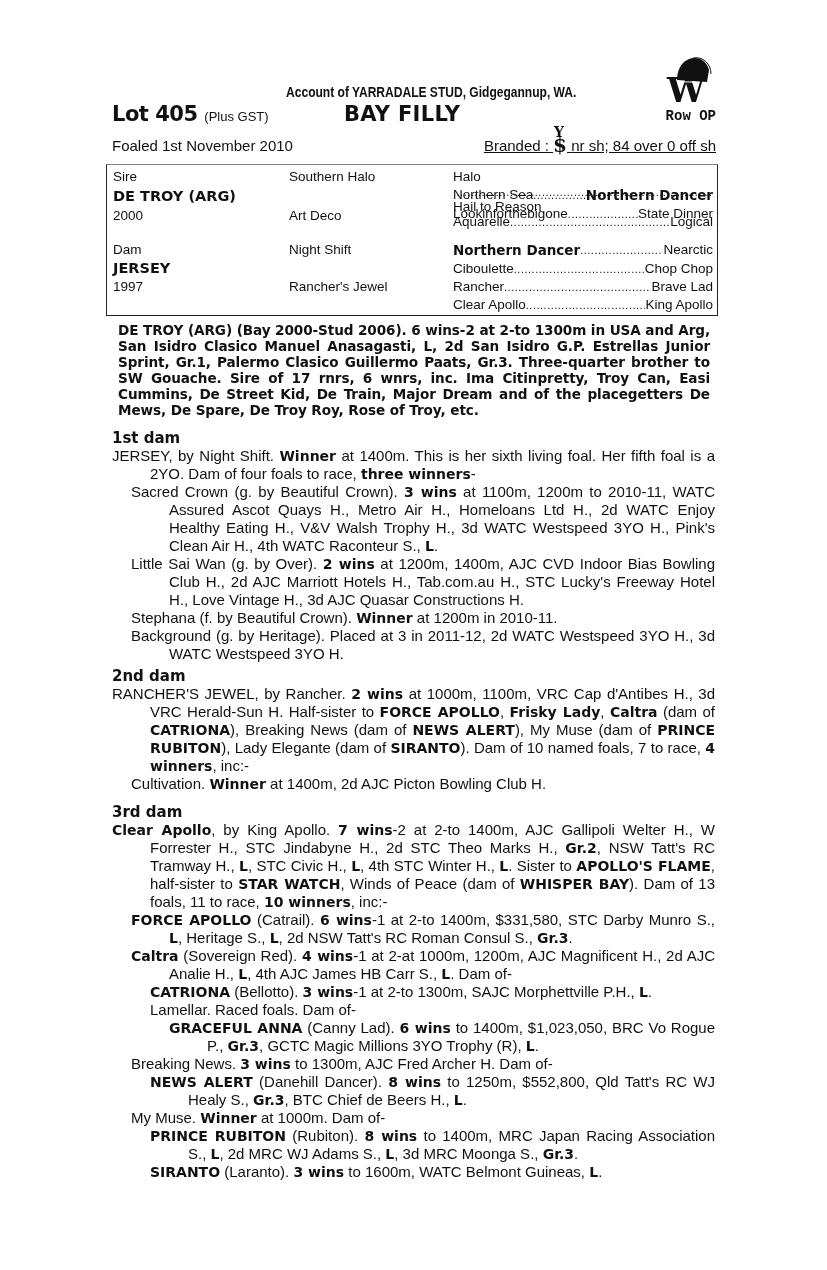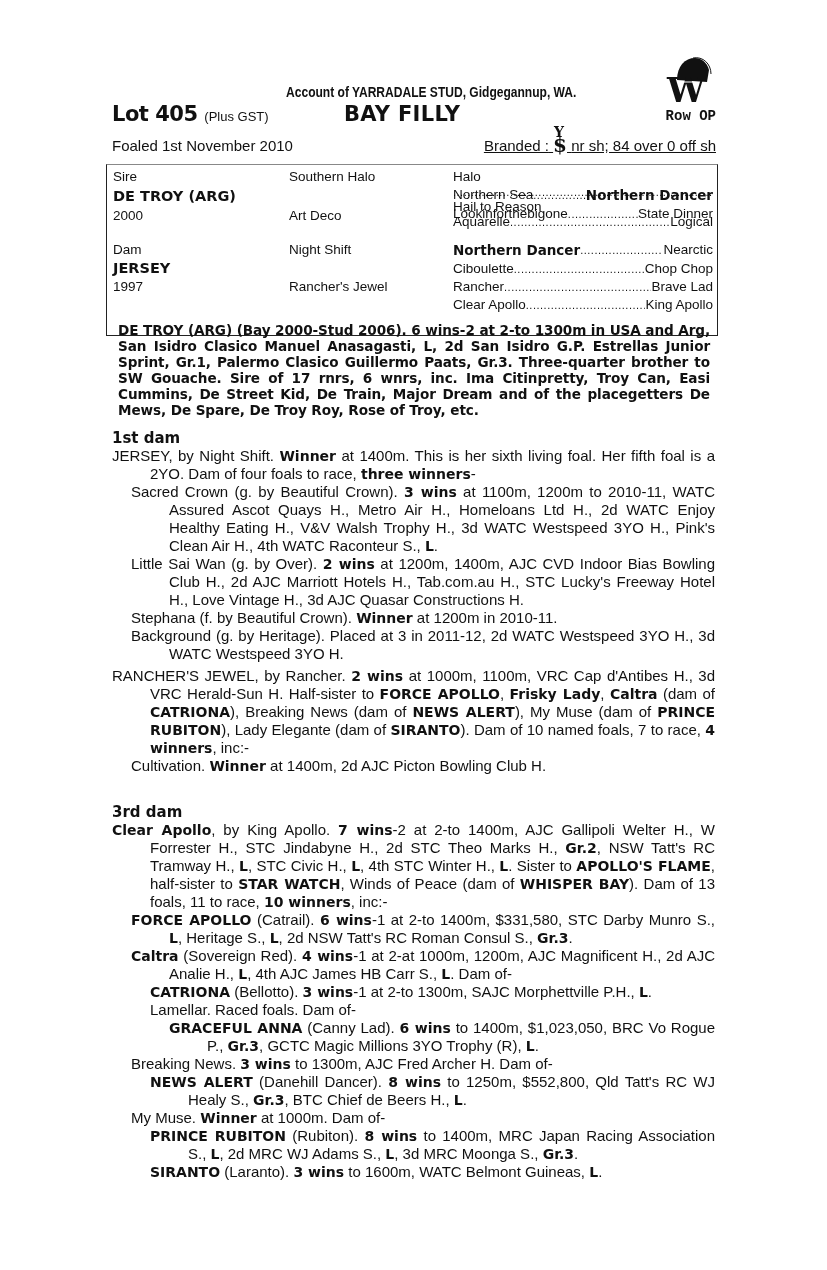--- a/index.html
+++ b/index.html
@@ -9,21 +9,21 @@
   .account { position:absolute; left:0; top:84px; width:604px; text-align:center; font-family:"Liberation Sans", sans-serif; font-weight:bold; font-size:14px; transform:scaleX(0.86); transform-origin:center; letter-spacing:0px; padding-left:40px; box-sizing:border-box; }
   .lotline { position:absolute; left:0; top:102px; width:604px; height:26px; }
   .lot { position:absolute; left:0; top:0; font-weight:900; font-size:21px; font-family:"DejaVu Sans", sans-serif; letter-spacing:-0.5px; }
   .lot small { font-family:"Liberation Sans", sans-serif; font-weight:normal; font-size:13px; letter-spacing:0; }
   .sex { position:absolute; left:232px; top:0; font-weight:900; font-size:21px; font-family:"DejaVu Sans", sans-serif; letter-spacing:0.3px; }
   .row { position:absolute; right:0; top:6px; font-weight:900; font-size:14px; font-family:Liberation Mono, monospace; }
   .foaled { position:absolute; left:0; top:137px; font-size:15px; }
   .branded { position:absolute; right:0; top:137px; font-size:15px;text-decoration:underline; }
   .brand-mark { display:inline-block; font-family:"DejaVu Serif", serif; font-weight:bold; font-size:20px; line-height:12px; vertical-align:-1px; position:relative; }
   .brand-mark .y { position:absolute; left:1px; top:-13px; font-size:14px; }
-  .ped { position:absolute; left:106px; top:164px; width:612px; height:172px; border:1.5px solid #222; box-sizing:border-box; border-top:1px solid #888; }
+  .ped { position:absolute; left:106px; top:164px; width:612px; height:152px; border:1.5px solid #222; box-sizing:border-box; border-top:1px solid #888; }
   .ped .c { position:absolute; font-size:13.5px; white-space:nowrap; }
   .ped .b { font-weight:900; font-family:"DejaVu Sans", sans-serif; font-size:14.5px; }
   .gp { position:absolute; left:346px; width:260px; font-size:13.5px; display:flex; white-space:nowrap; overflow:hidden; }
   .gp .l { flex:0 0 auto; }
   .gp .dots { flex:1 1 auto; overflow:hidden; }
   .gp .dots::before { content:"........................................................................................................"; letter-spacing:0.5px; font-size:11px; }
   .gp .r { flex:0 0 auto; }
   .gp .bold { font-weight:900; font-family:"DejaVu Sans", sans-serif; font-size:13.5px;text-align:right; }
   .sireblurb { position:absolute; left:118px; top:322px; width:592px; font-family:"DejaVu Sans", sans-serif; font-weight:900; font-size:13.6px; line-height:16px; text-align:justify; letter-spacing:-0.1px; }
   .body { position:absolute; left:112px; width:603px; font-size:15px; line-height:18px; }
@@ -124,20 +124,21 @@
   <div class="entries">
       <div class="p i0"><span>JERSEY, by Night Shift. </span><span class="b">Winner</span><span> at 1400m. This is her sixth living foal. Her fifth foal is a 2YO. Dam of four foals to race, </span><span class="b">three winners</span><span>-</span></div>
       <div class="p i1"><span>Sacred Crown (g. by Beautiful Crown). </span><span class="b">3 wins</span><span> at 1100m, 1200m to 2010-11, WATC Assured Ascot Quays H., Metro Air H., Homeloans Ltd H., 2d WATC Enjoy Healthy Eating H., V&amp;V Walsh Trophy H., 3d WATC Westspeed 3YO H., Pink's Clean Air H., 4th WATC Raconteur S., </span><span class="b">L</span><span>.</span></div>
       <div class="p i1"><span>Little Sai Wan (g. by Over). </span><span class="b">2 wins</span><span> at 1200m, 1400m, AJC CVD Indoor Bias Bowling Club H., 2d AJC Marriott Hotels H., Tab.com.au H., STC Lucky's Freeway Hotel H., Love Vintage H., 3d AJC Quasar Constructions H.</span></div>
       <div class="p i1"><span>Stephana (f. by Beautiful Crown). </span><span class="b">Winner</span><span> at 1200m in 2010-11.</span></div>
       <div class="p i1"><span>Background (g. by Heritage). Placed at 3 in 2011-12, 2d WATC Westspeed 3YO H., 3d WATC Westspeed 3YO H.</span></div>
     </div>
 </div>
 
 <div class="body" style="top:667px">
+  <div class="h">2nd dam</div>
   <div class="entries">
       <div class="p i0"><span>RANCHER'S JEWEL, by Rancher. </span><span class="b">2 wins</span><span> at 1000m, 1100m, VRC Cap d'Antibes H., 3d VRC Herald-Sun H. Half-sister to </span><span class="b">FORCE APOLLO</span><span>, </span><span class="b">Frisky Lady</span><span>, </span><span class="b">Caltra</span><span> (dam of </span><span class="b">CATRIONA</span><span>), Breaking News (dam of </span><span class="b">NEWS ALERT</span><span>), My Muse (dam of </span><span class="b">PRINCE RUBITON</span><span>), Lady Elegante (dam of </span><span class="b">SIRANTO</span><span>). Dam of 10 named foals, 7 to race, </span><span class="b">4 winners</span><span>, inc:-</span></div>
       <div class="p i1"><span>Cultivation. </span><span class="b">Winner</span><span> at 1400m, 2d AJC Picton Bowling Club H.</span></div>
     </div>
 </div>
 
 <div class="body" style="top:803px">
   <div class="h">3rd dam</div>
   <div class="entries">
       <div class="p i0"><span class="b">Clear Apollo</span><span>, by King Apollo. </span><span class="b">7 wins</span><span>-2 at 2-to 1400m, AJC Gallipoli Welter H., W Forrester H., STC Jindabyne H., 2d STC Theo Marks H., </span><span class="b">Gr.2</span><span>, NSW Tatt's RC Tramway H., </span><span class="b">L</span><span>, STC Civic H., </span><span class="b">L</span><span>, 4th STC Winter H., </span><span class="b">L</span><span>. Sister to </span><span class="b">APOLLO'S FLAME</span><span>, half-sister to </span><span class="b">STAR WATCH</span><span>, Winds of Peace (dam of </span><span class="b">WHISPER BAY</span><span>). Dam of 13 foals, 11 to race, </span><span class="b">10 winners</span><span>, inc:-</span></div>

